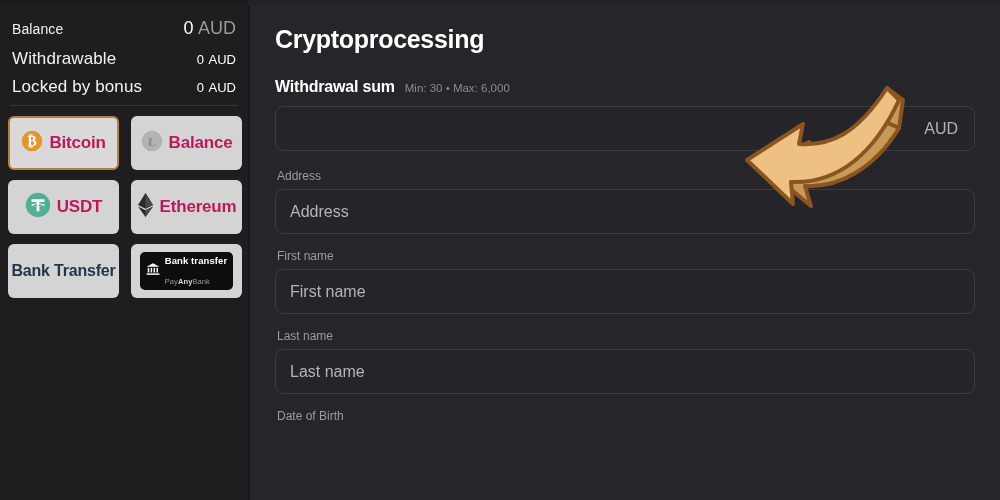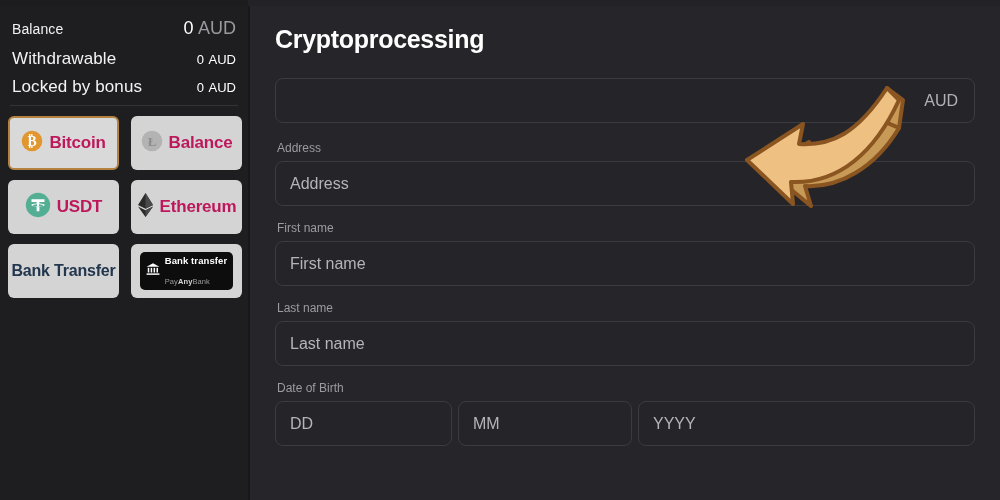--- a/index.html
+++ b/index.html
@@ -351,20 +351,24 @@
 
     </div>
   </div>
 
   <div class="sidebar-divider"></div>
 
   <div class="main">
 
     <h1 class="page-title">Cryptoprocessing</h1>
 
+    <div class="sum-head">
+      <span class="sum-title">Withdrawal sum</span>
+      <span class="sum-limits">Min: 30 • Max: 6,000</span>
+    </div>
 
     <div class="input amount">
       <span class="ph"></span>
       <span class="suffix">AUD</span>
     </div>
 
     <div class="field-label">Address</div>
     <div class="input">
       <span class="ph">Address</span>
     </div>
@@ -373,31 +377,20 @@
     <div class="input">
       <span class="ph">First name</span>
     </div>
 
     <div class="field-label">Last name</div>
     <div class="input">
       <span class="ph">Last name</span>
     </div>
 
     <div class="field-label">Date of Birth</div>
-    <div class="dob-row">
-      <div class="input dob-dd">
-        <span class="ph">DD</span>
-      </div>
-      <div class="input dob-mm">
-        <span class="ph">MM</span>
-      </div>
-      <div class="input dob-yyyy">
-        <span class="ph">YYYY</span>
-      </div>
-    </div>
 
   </div>
 
   <div class="arrow-anno">
     <svg width="175" height="132" viewBox="0 0 175 132">
 
       <path d="M152 6 L168 18 L164 46 L150 40 Z" fill="#c79a58" stroke="#8a5520" stroke-width="4" stroke-linejoin="round"></path>
       <path d="M150 40 C118 72 92 78 70 76 L74 60 L30 86 L76 124 L70 104
                C104 106 140 86 164 46 Z" fill="#c79a58" stroke="#8a5520" stroke-width="4" stroke-linejoin="round"></path>
 

